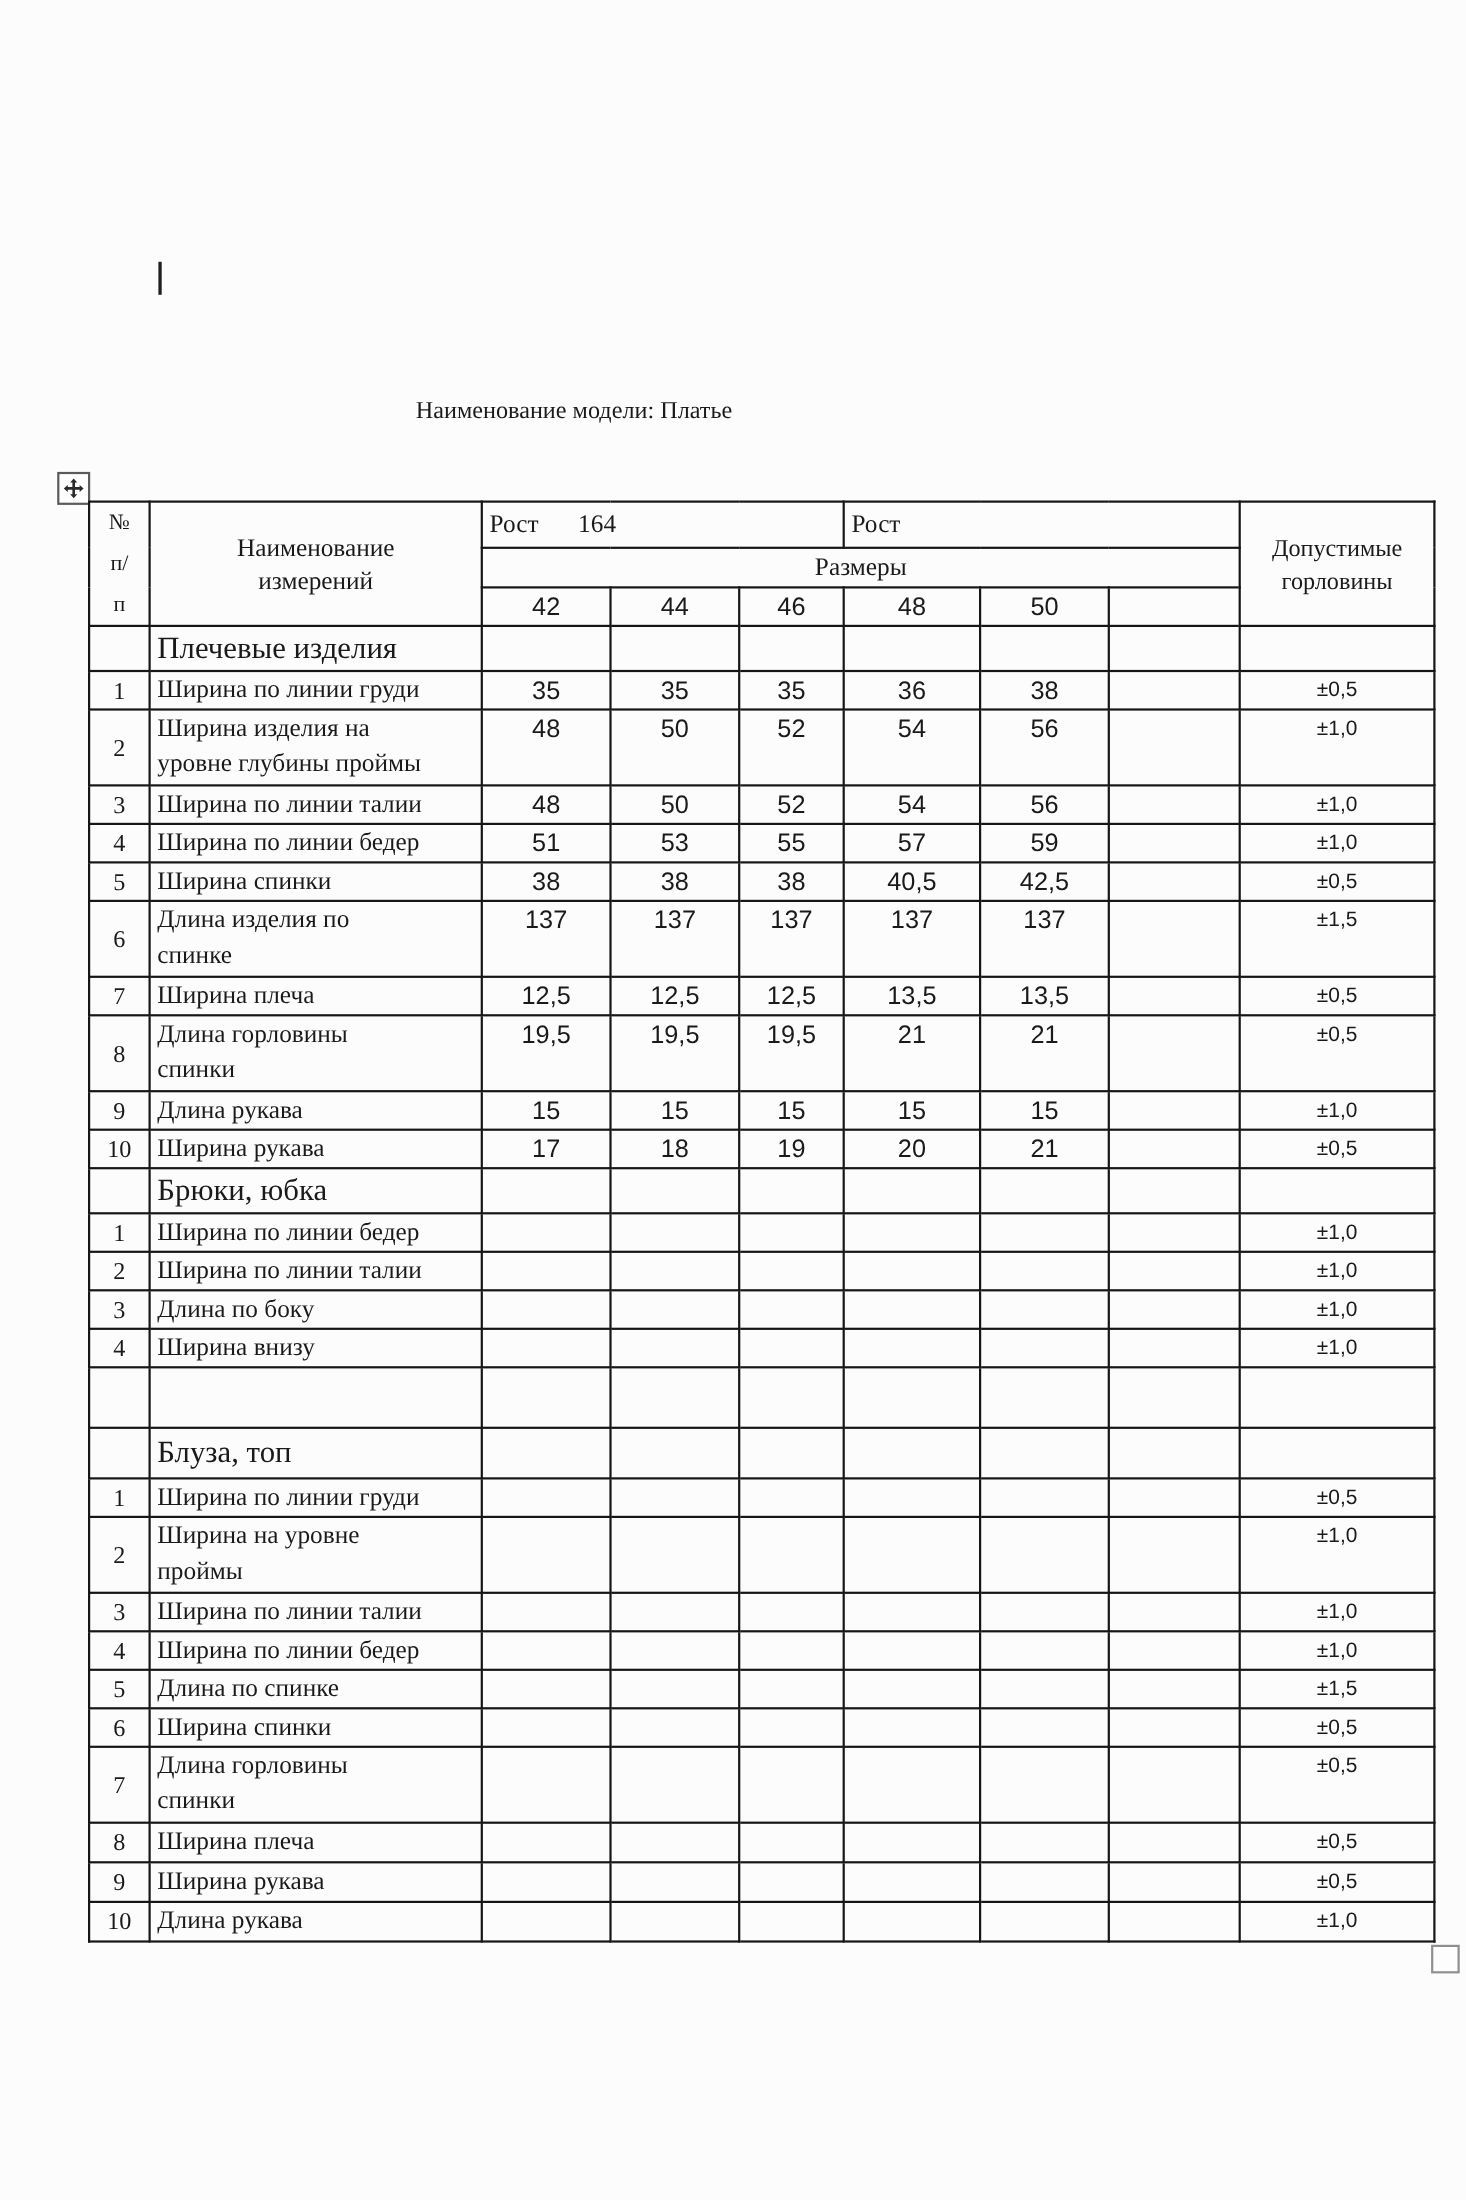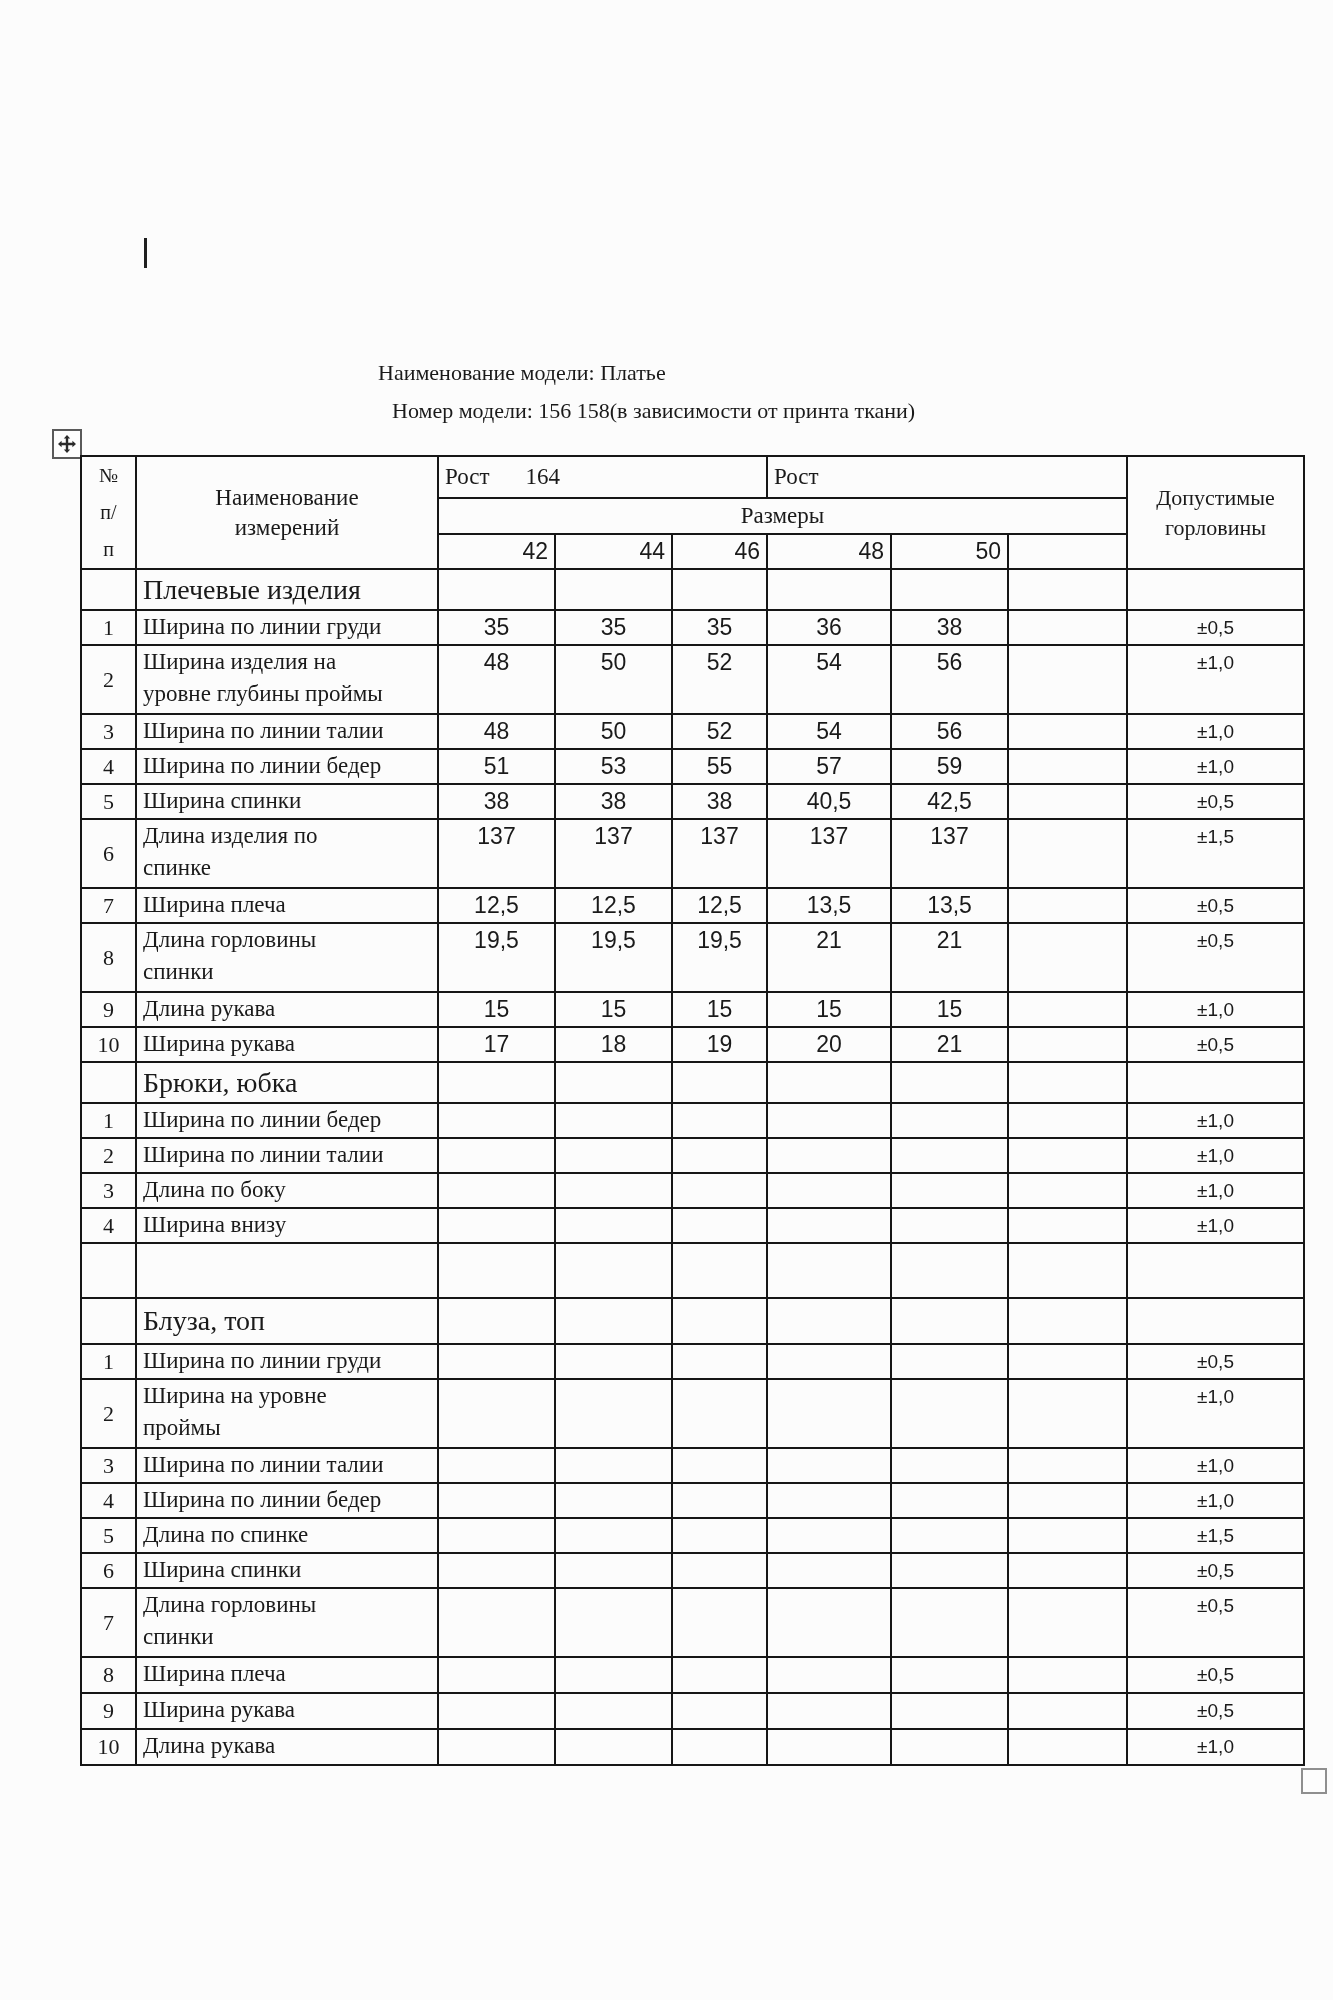--- a/index.html
+++ b/index.html
@@ -37,21 +37,21 @@
   }
   tr.h1{height:42px}
   tr.h2{height:36px}
   tr.h3{height:35px}
   td.numhead{padding:0;text-align:center;font-size:20px;}
   td.numhead .l{line-height:37px;}
   td.namehead{text-align:center;white-space:pre-line;font-size:23px;line-height:30px;}
   td.rosthead{font-size:23px;padding-left:10px;}
   .rost-gap{display:inline-block;width:36px;}
   td.sizeslabel{text-align:center;font-size:23px;}
-  td.sizehead{font-family:"Liberation Sans", sans-serif;font-size:23px;text-align:right;}
+  td.sizehead{font-family:"Liberation Sans", sans-serif;font-size:23px;text-align:center;}
   td.tolhead{text-align:center;white-space:pre-line;font-size:22px;line-height:30px;}
 
   tr.section-row{height:41px;}
   tr.section-row.sec-2{height:46px;}
   td.section-title{font-size:28px;padding-left:10px;vertical-align:middle;white-space:nowrap;}
   tr.body-row{height:35px;}
   tr.body-row.tall{height:69px;}
   tr.body-row.spacer{height:55px;}
   tr.body-row.short{height:36px;}
   td.num{text-align:center;font-size:22px;vertical-align:middle;}
@@ -62,21 +62,20 @@
 </head>
 <body>
 
 <div class="page">
 
   <div class="cursor-mark"></div>
 
 
 
   <div class="model-line1">Наименование модели: Платье</div>
-  <div class="model-line2">Номер модели: 156 158(в зависимости от принта ткани)</div>
 
   <div class="move-handle" title="">
     <span style="display:flex;">
       <svg width="20" height="20" viewBox="0 0 20 20">
         <path d="M10 1 L13.2 4.6 H11.2 V8.8 H15.4 V6.8 L19 10 L15.4 13.2 V11.2 H11.2 V15.4 H13.2 L10 19 L6.8 15.4 H8.8 V11.2 H4.6 V13.2 L1 10 L4.6 6.8 V8.8 H8.8 V4.6 H6.8 Z" fill="#2a2a2a"></path>
       </svg>
     </span>
   </div>
 
   <table class="meas">

